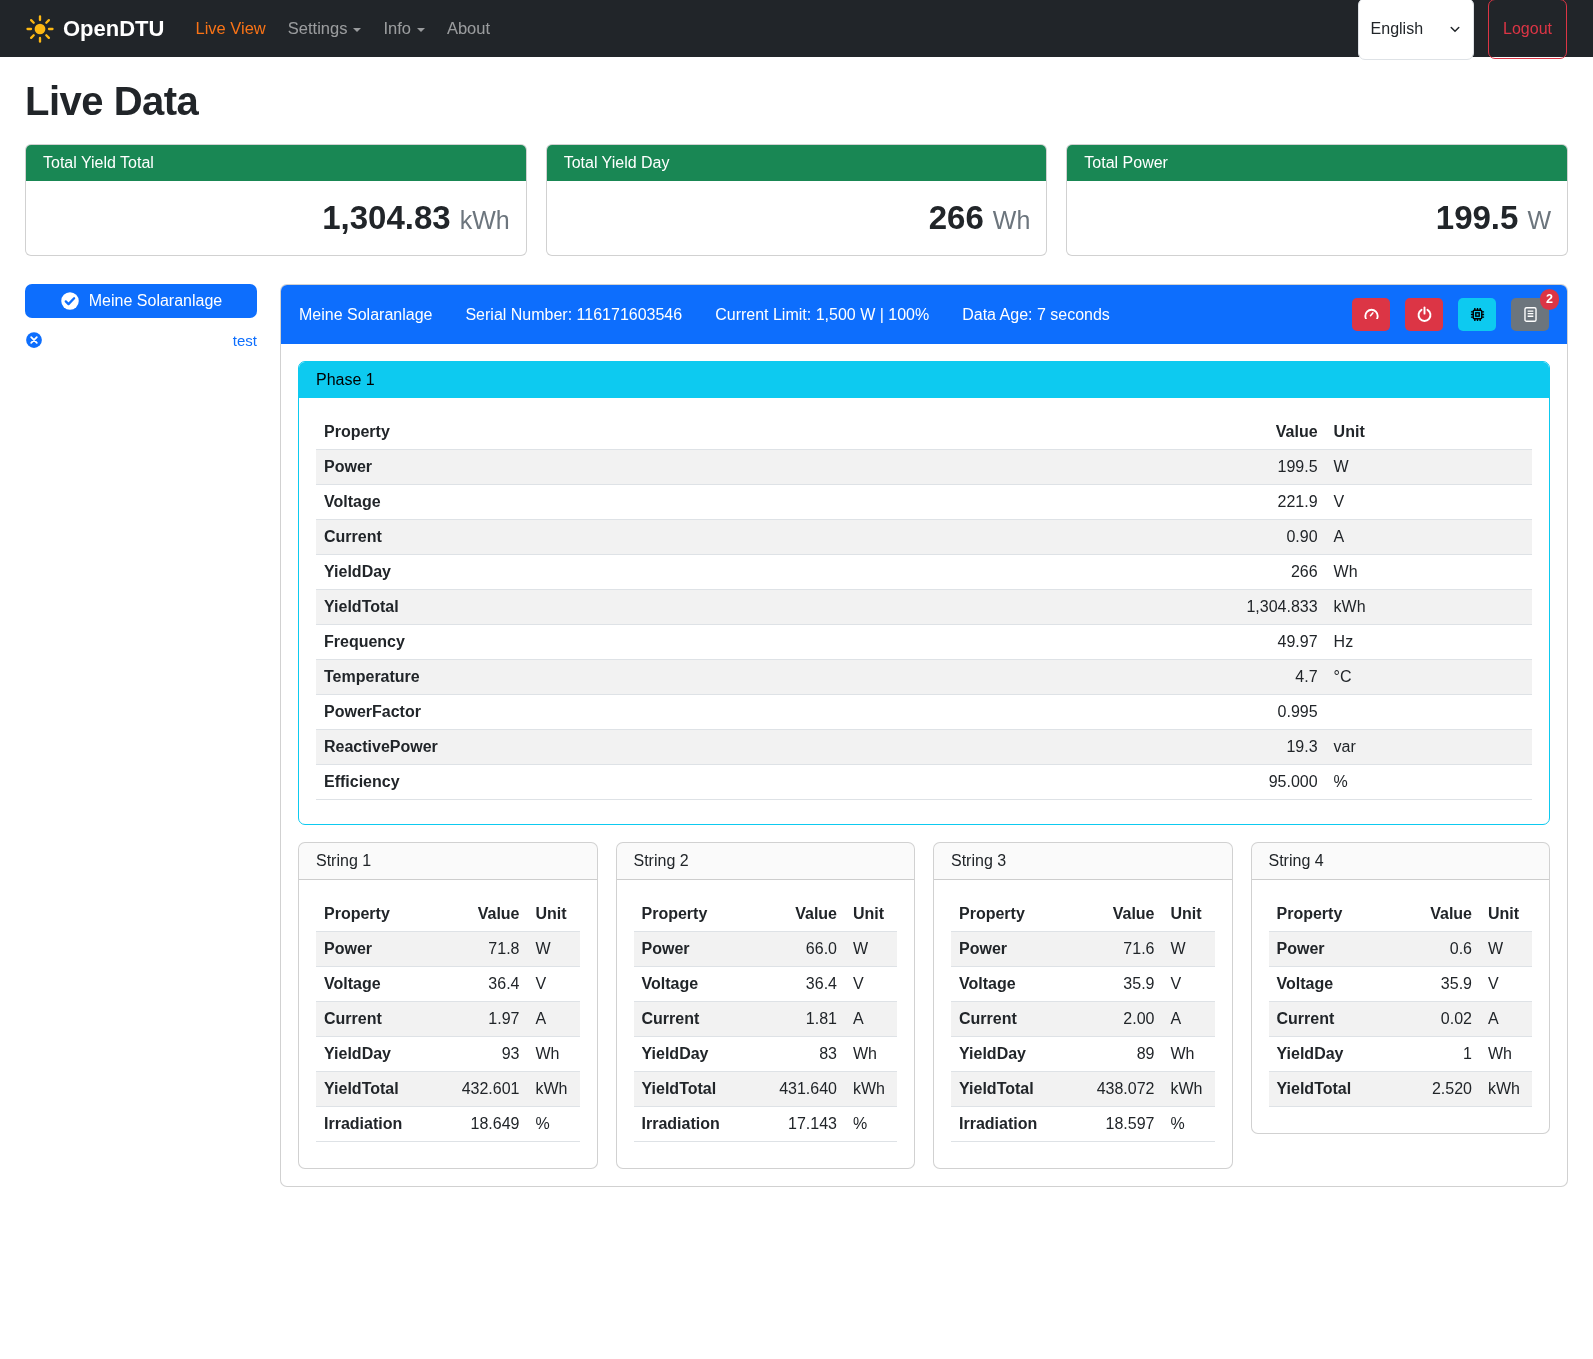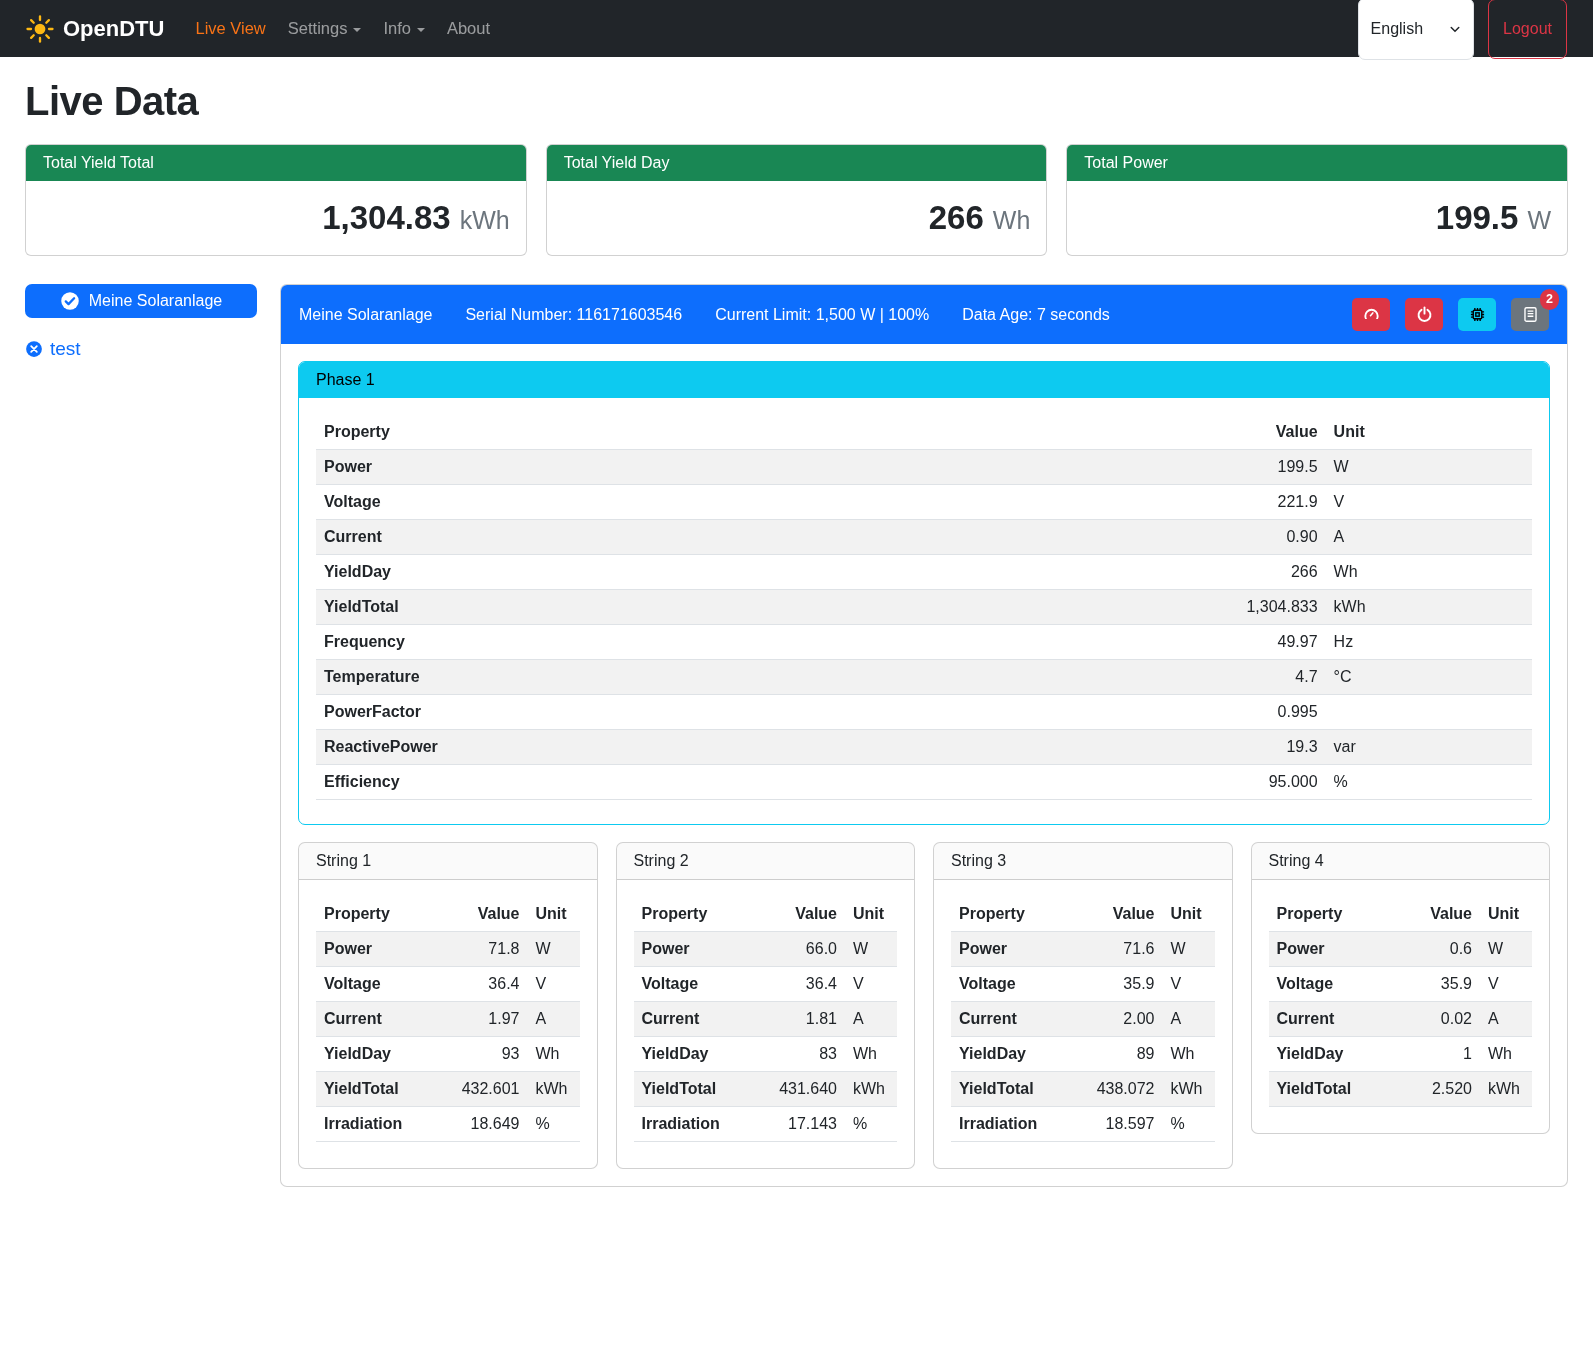--- a/index.html
+++ b/index.html
@@ -28,21 +28,21 @@
   .summary-card .hdr{background:#198754;color:#fff;padding:9px 17px;font-size:16px}
   .summary-card .bdy{padding:18px 16px;text-align:right}
   .summary-card .value{font-size:33px;font-weight:700;color:#212529}
   .summary-card .unit{font-size:25px;color:#6c757d;margin-left:9px}
 
   
   .main-row{display:grid;grid-template-columns:232px 1fr;gap:23px;align-items:start}
 
   
   .inv-btn{width:100%;display:flex;align-items:center;justify-content:center;gap:9px;background:#0d6efd;color:#fff;border:none;border-radius:7px;padding:7px 12px;font-size:16px;font-family:inherit;cursor:pointer}
-  .inv-other{display:flex;align-items:center;justify-content:flex-start;gap:7px;margin-top:20px;color:#0d6efd;font-size:19px;cursor:pointer}
+  .inv-other{display:flex;align-items:center;justify-content:space-between;gap:7px;margin-top:13px;color:#0d6efd;font-size:15px;cursor:pointer}
 
   
   .panel{border:1px solid rgba(0,0,0,.18);border-radius:7px;background:#fff}
   .panel-hdr{background:#0d6efd;color:#fff;border-radius:6px 6px 0 0;padding:13px 18px;display:flex;align-items:center;font-size:16px}
   .panel-hdr .meta{display:flex;align-items:center;gap:33px}
   .icon-btns{margin-left:auto;display:flex;gap:15px}
   .ibtn{position:relative;width:38px;height:33px;border:none;border-radius:5px;display:flex;align-items:center;justify-content:center;cursor:pointer;padding:0}
   .ibtn.danger{background:#dc3545}
   .ibtn.info-bg{background:#0dcaf0}
   .ibtn.secondary{background:#6c757d}

